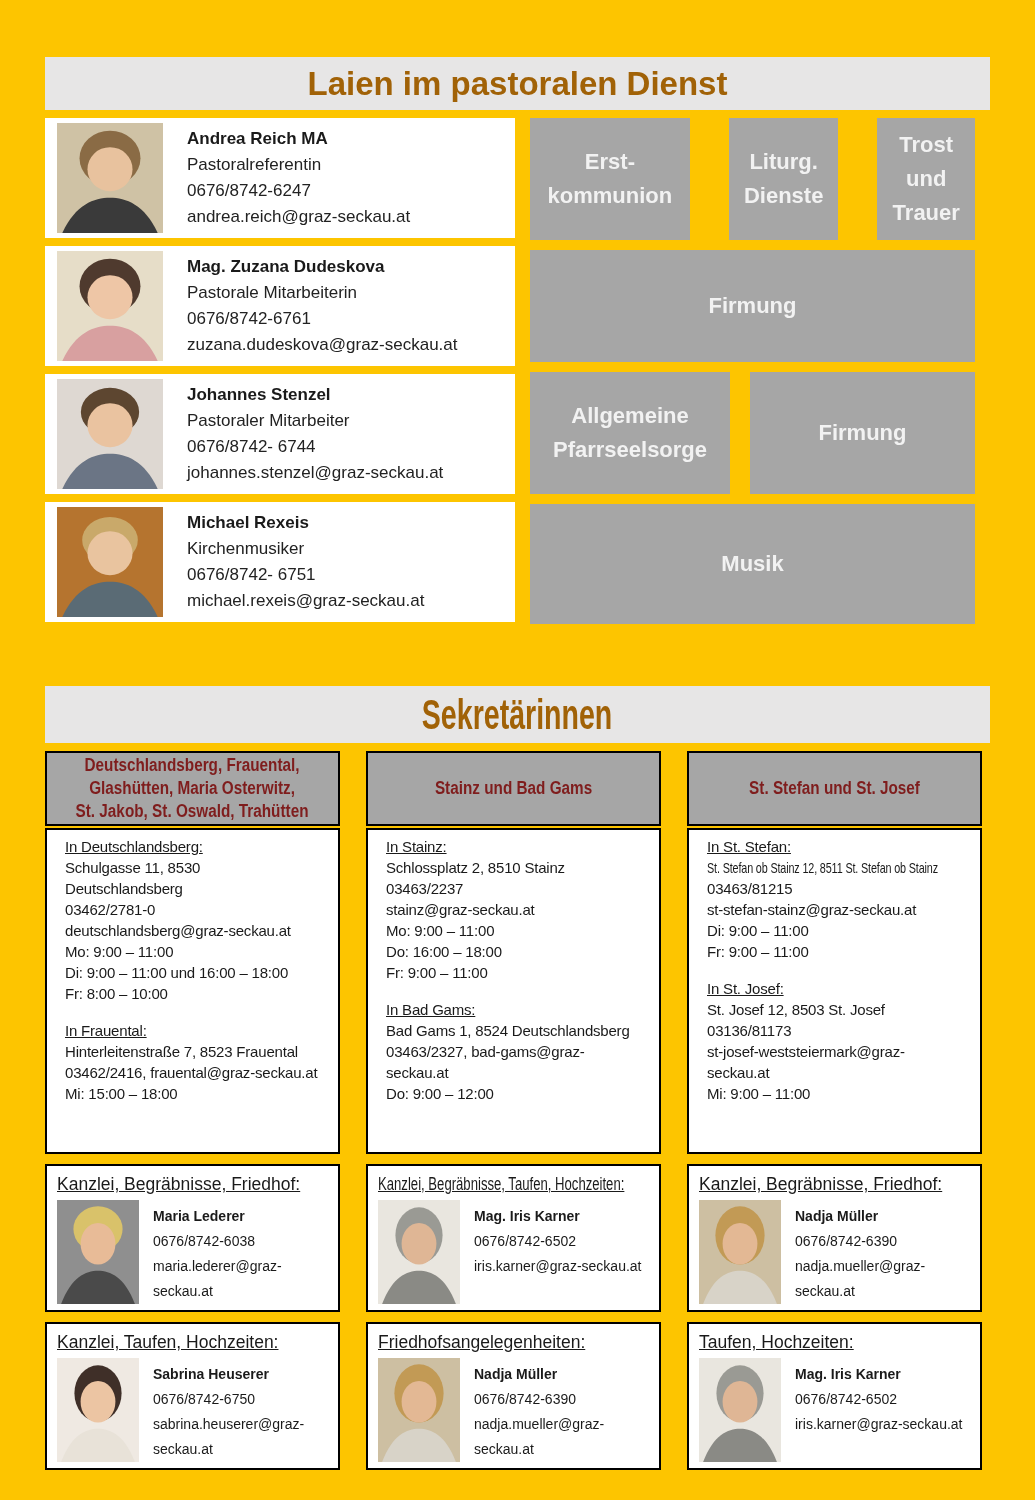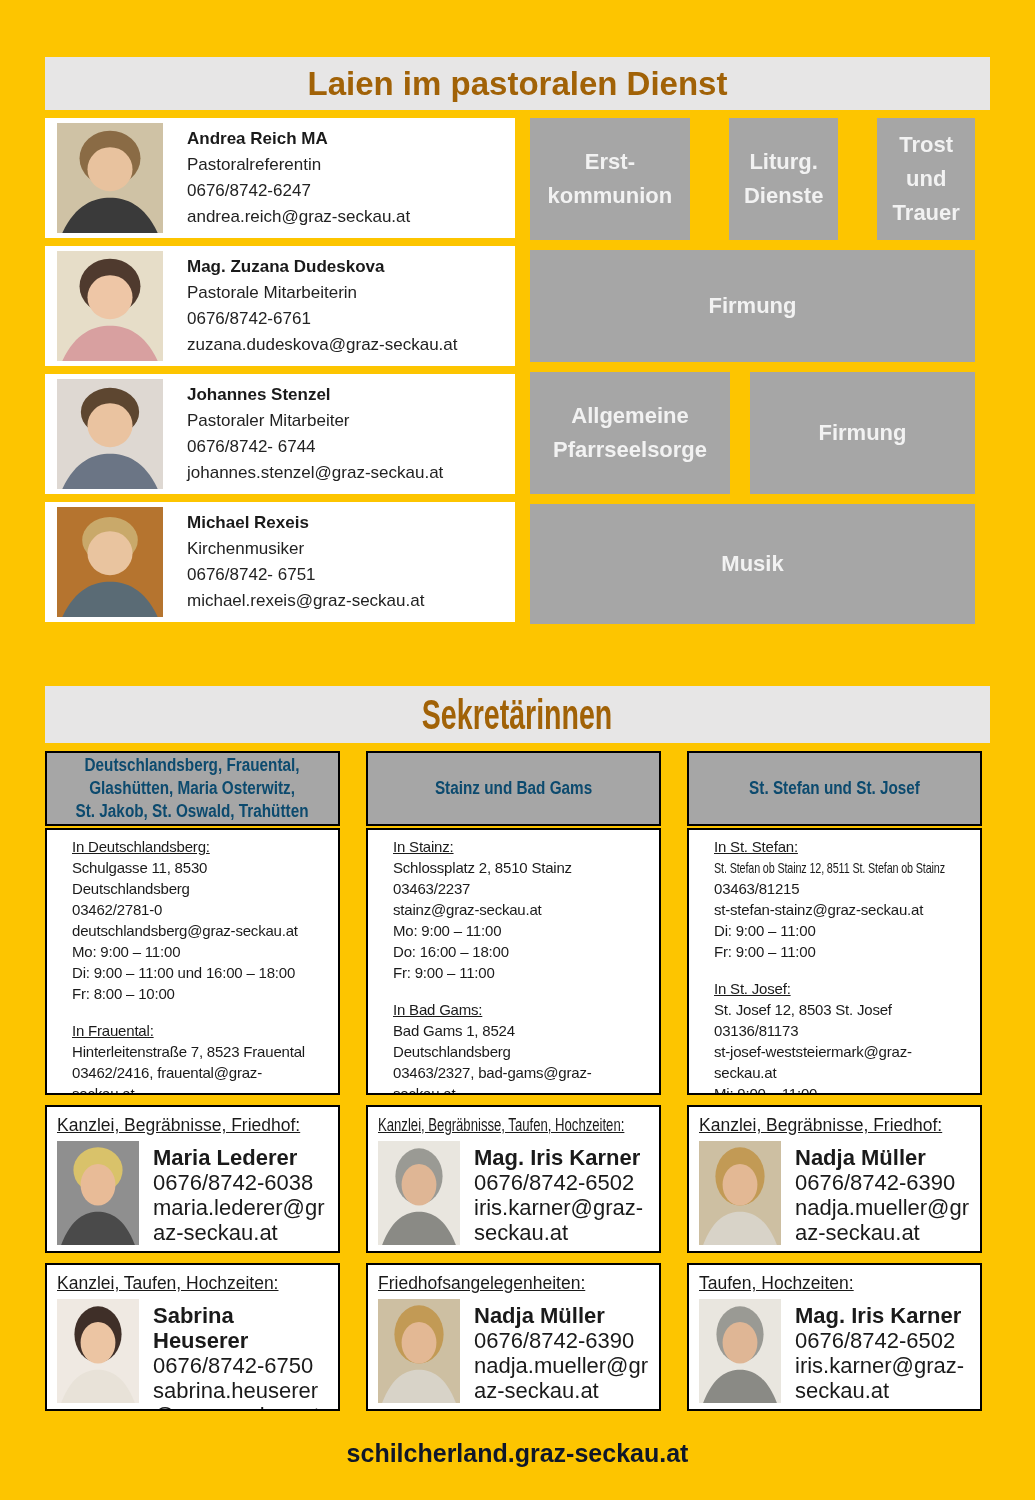--- a/index.html
+++ b/index.html
@@ -53,31 +53,31 @@
   .r1 .d-trost{width:105px;}
   .r2 .duty{height:112px;width:445px;}
   .r3{height:122px;gap:20px;}
   .r3 .d-allg{width:200px;}
   .r3 .d-firm2{width:225px;}
   .r4 .duty{height:120px;width:445px;}
   
   .columns{display:flex;gap:26px;margin-top:8px;}
   .col{width:295px;display:flex;flex-direction:column;}
   .col-header{
-    background:#a6a6a6;border:2px solid #000;color:#0c4a6e;font-weight:bold;
+    background:#a6a6a6;border:2px solid #000;color:#7f1d1d;font-weight:bold;
     height:75px;box-sizing:border-box;
     display:flex;align-items:center;justify-content:center;text-align:center;
   }
   .col-header .hdr-text{
     display:inline-block;white-space:pre-line;font-size:18px;line-height:23px;
     transform:scaleX(0.85);transform-origin:center;white-space:pre-line;
   }
   .office-box{
-    background:#fff;border:2px solid #000;margin-top:2px;height:267px;
-    box-sizing:border-box;padding:6px 25px;font-size:15px;line-height:21px;
+    background:#fff;border:2px solid #000;margin-top:2px;height:326px;
+    box-sizing:border-box;padding:6px 18px;font-size:15px;line-height:21px;
     letter-spacing:-0.2px;overflow:hidden;
   }
   .office + .office{margin-top:16px;}
   .office-heading{text-decoration:underline;}
   .office-body{white-space:pre-line;}
   .office-address{
     display:inline-block;transform:scaleX(0.72);transform-origin:left;
     white-space:nowrap;
   }
   .sek-card{
@@ -89,21 +89,21 @@
     margin:2px 0 5px 0;white-space:nowrap;
   }
   .card-heading.condensed{transform:scaleX(0.75);transform-origin:left;}
   .card-body{display:flex;gap:14px;}
   .card-photo{width:82px;height:104px;flex:none;overflow:hidden;}
   .card-photo svg{display:block;width:100%;height:100%;}
   .card-photo .bg{fill:var(--pbg,#ddd);}
   .card-photo .hair{fill:var(--hair,#555);}
   .card-photo .skin{fill:var(--skin,#e8c29e);}
   .card-photo .torso{fill:var(--torso,#666);}
-  .card-info{font-size:22px;line-height:25px;padding-top:4px;overflow-wrap:anywhere;}
+  .card-info{font-size:14px;line-height:25px;padding-top:4px;overflow-wrap:anywhere;}
   .card-name{font-weight:bold;}
   
   .ph-andrea{--pbg:#cfc2a5;--hair:#8a6b45;--skin:#e8c29e;--torso:#3a3a3a;}
   .ph-zuzana{--pbg:#e6ddc8;--hair:#4f3a2e;--skin:#eec6a6;--torso:#d8a0a0;}
   .ph-johannes{--pbg:#ded8d2;--hair:#5d4630;--skin:#eac3a0;--torso:#6b7585;}
   .ph-michael{--pbg:#b5742f;--hair:#c9a96a;--skin:#e9c49f;--torso:#5a6b75;}
   .ph-lederer{--pbg:#8f8f8f;--hair:#d9c26a;--skin:#e8bb97;--torso:#4a4a4a;}
   .ph-karner{--pbg:#e9e6df;--hair:#9a9a94;--skin:#dfb695;--torso:#8a8a85;}
   .ph-mueller{--pbg:#cdbfa2;--hair:#c29a55;--skin:#e3b894;--torso:#d8d3c8;}
   .ph-heuserer{--pbg:#efe9e2;--hair:#3f2f28;--skin:#ecc5a3;--torso:#e8e2d8;}

